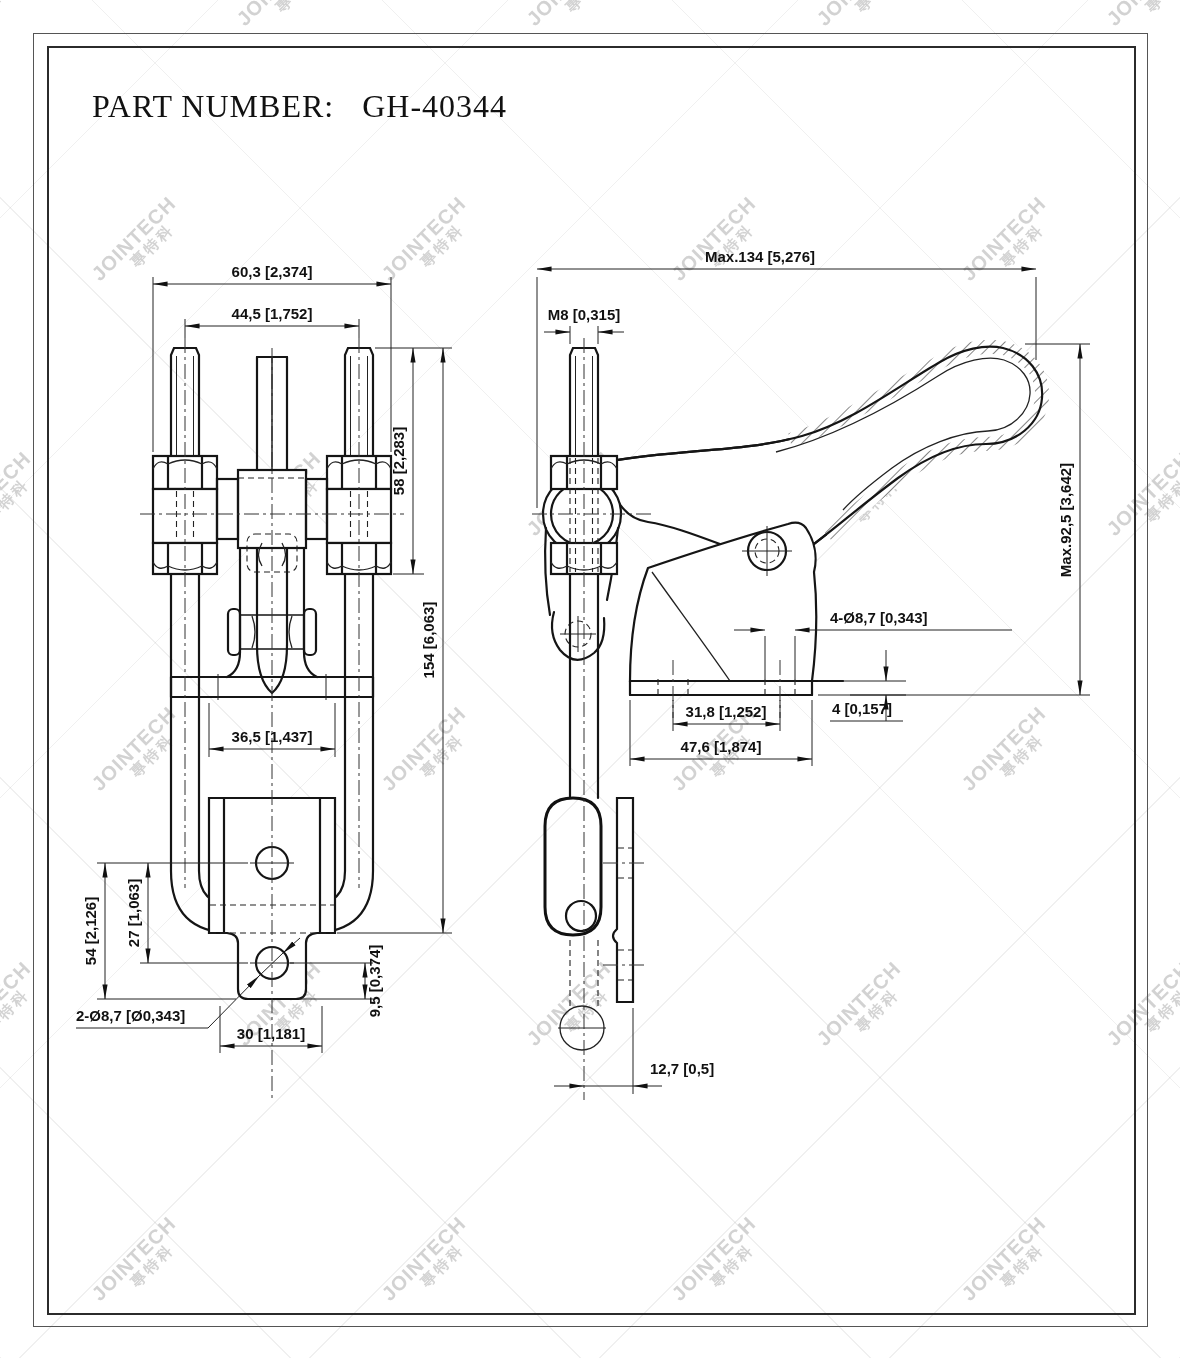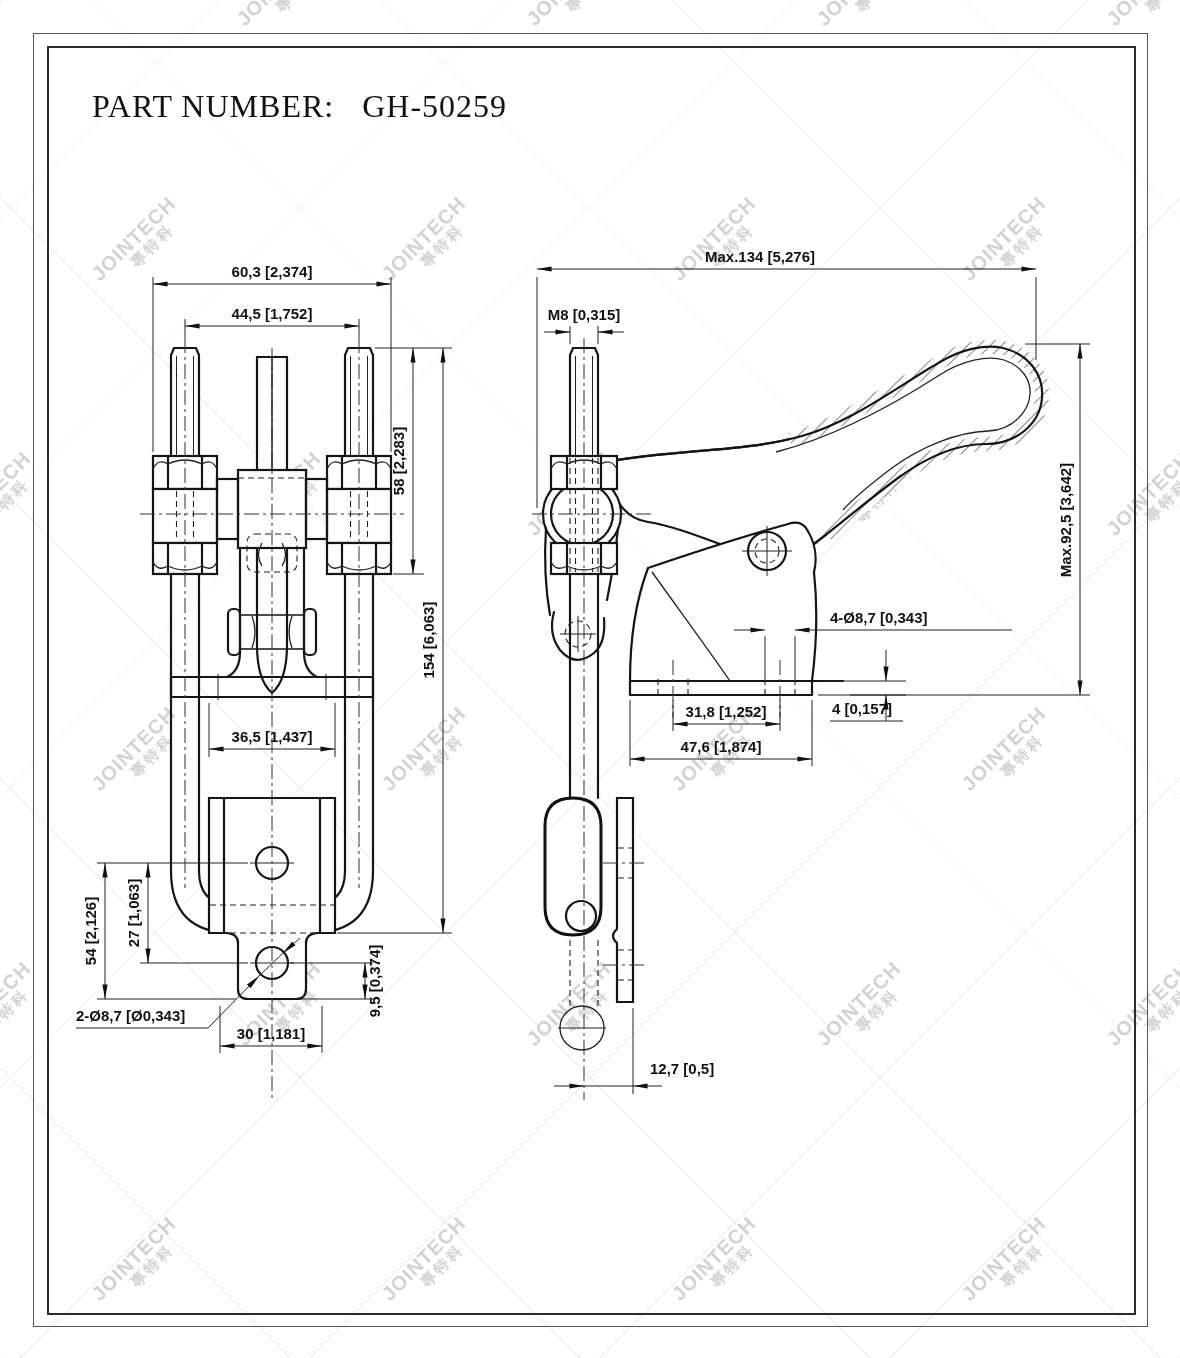--- a/index.html
+++ b/index.html
@@ -61,21 +61,21 @@
       <div class="wm" style="left: 1100px; top: 990px;"><span>JOINTECH</span><span class="cjk">專特科</span></div>
       <div class="wm" style="left: 85px; top: 1245px;"><span>JOINTECH</span><span class="cjk">專特科</span></div>
       <div class="wm" style="left: 375px; top: 1245px;"><span>JOINTECH</span><span class="cjk">專特科</span></div>
       <div class="wm" style="left: 665px; top: 1245px;"><span>JOINTECH</span><span class="cjk">專特科</span></div>
       <div class="wm" style="left: 955px; top: 1245px;"><span>JOINTECH</span><span class="cjk">專特科</span></div>
     </div>
   <div id="frame-outer"></div>
   <div id="frame-inner"></div>
 
   <div id="title">
-    <span>PART NUMBER:</span><span class="pn">GH-50259</span>
+    <span>PART NUMBER:</span><span class="pn">GH-40344</span>
   </div>
 
   <svg viewBox="0 0 1180 1358" width="1180" height="1358">
     <defs>
       <marker id="ar" viewBox="0 0 14 6" refX="13.6" refY="3" markerWidth="15" markerHeight="6.5" orient="auto-start-reverse" markerUnits="userSpaceOnUse">
         <path d="M14 3 L0 0.6 L0 5.4 Z" fill="#111"></path>
       </marker>
       <pattern id="hp" patternUnits="userSpaceOnUse" width="8" height="8" patternTransform="rotate(45)">
         <rect width="8" height="8" fill="#fff"></rect>
         <line x1="0" y1="0" x2="0" y2="8" stroke="#333" stroke-width="1.2"></line>

